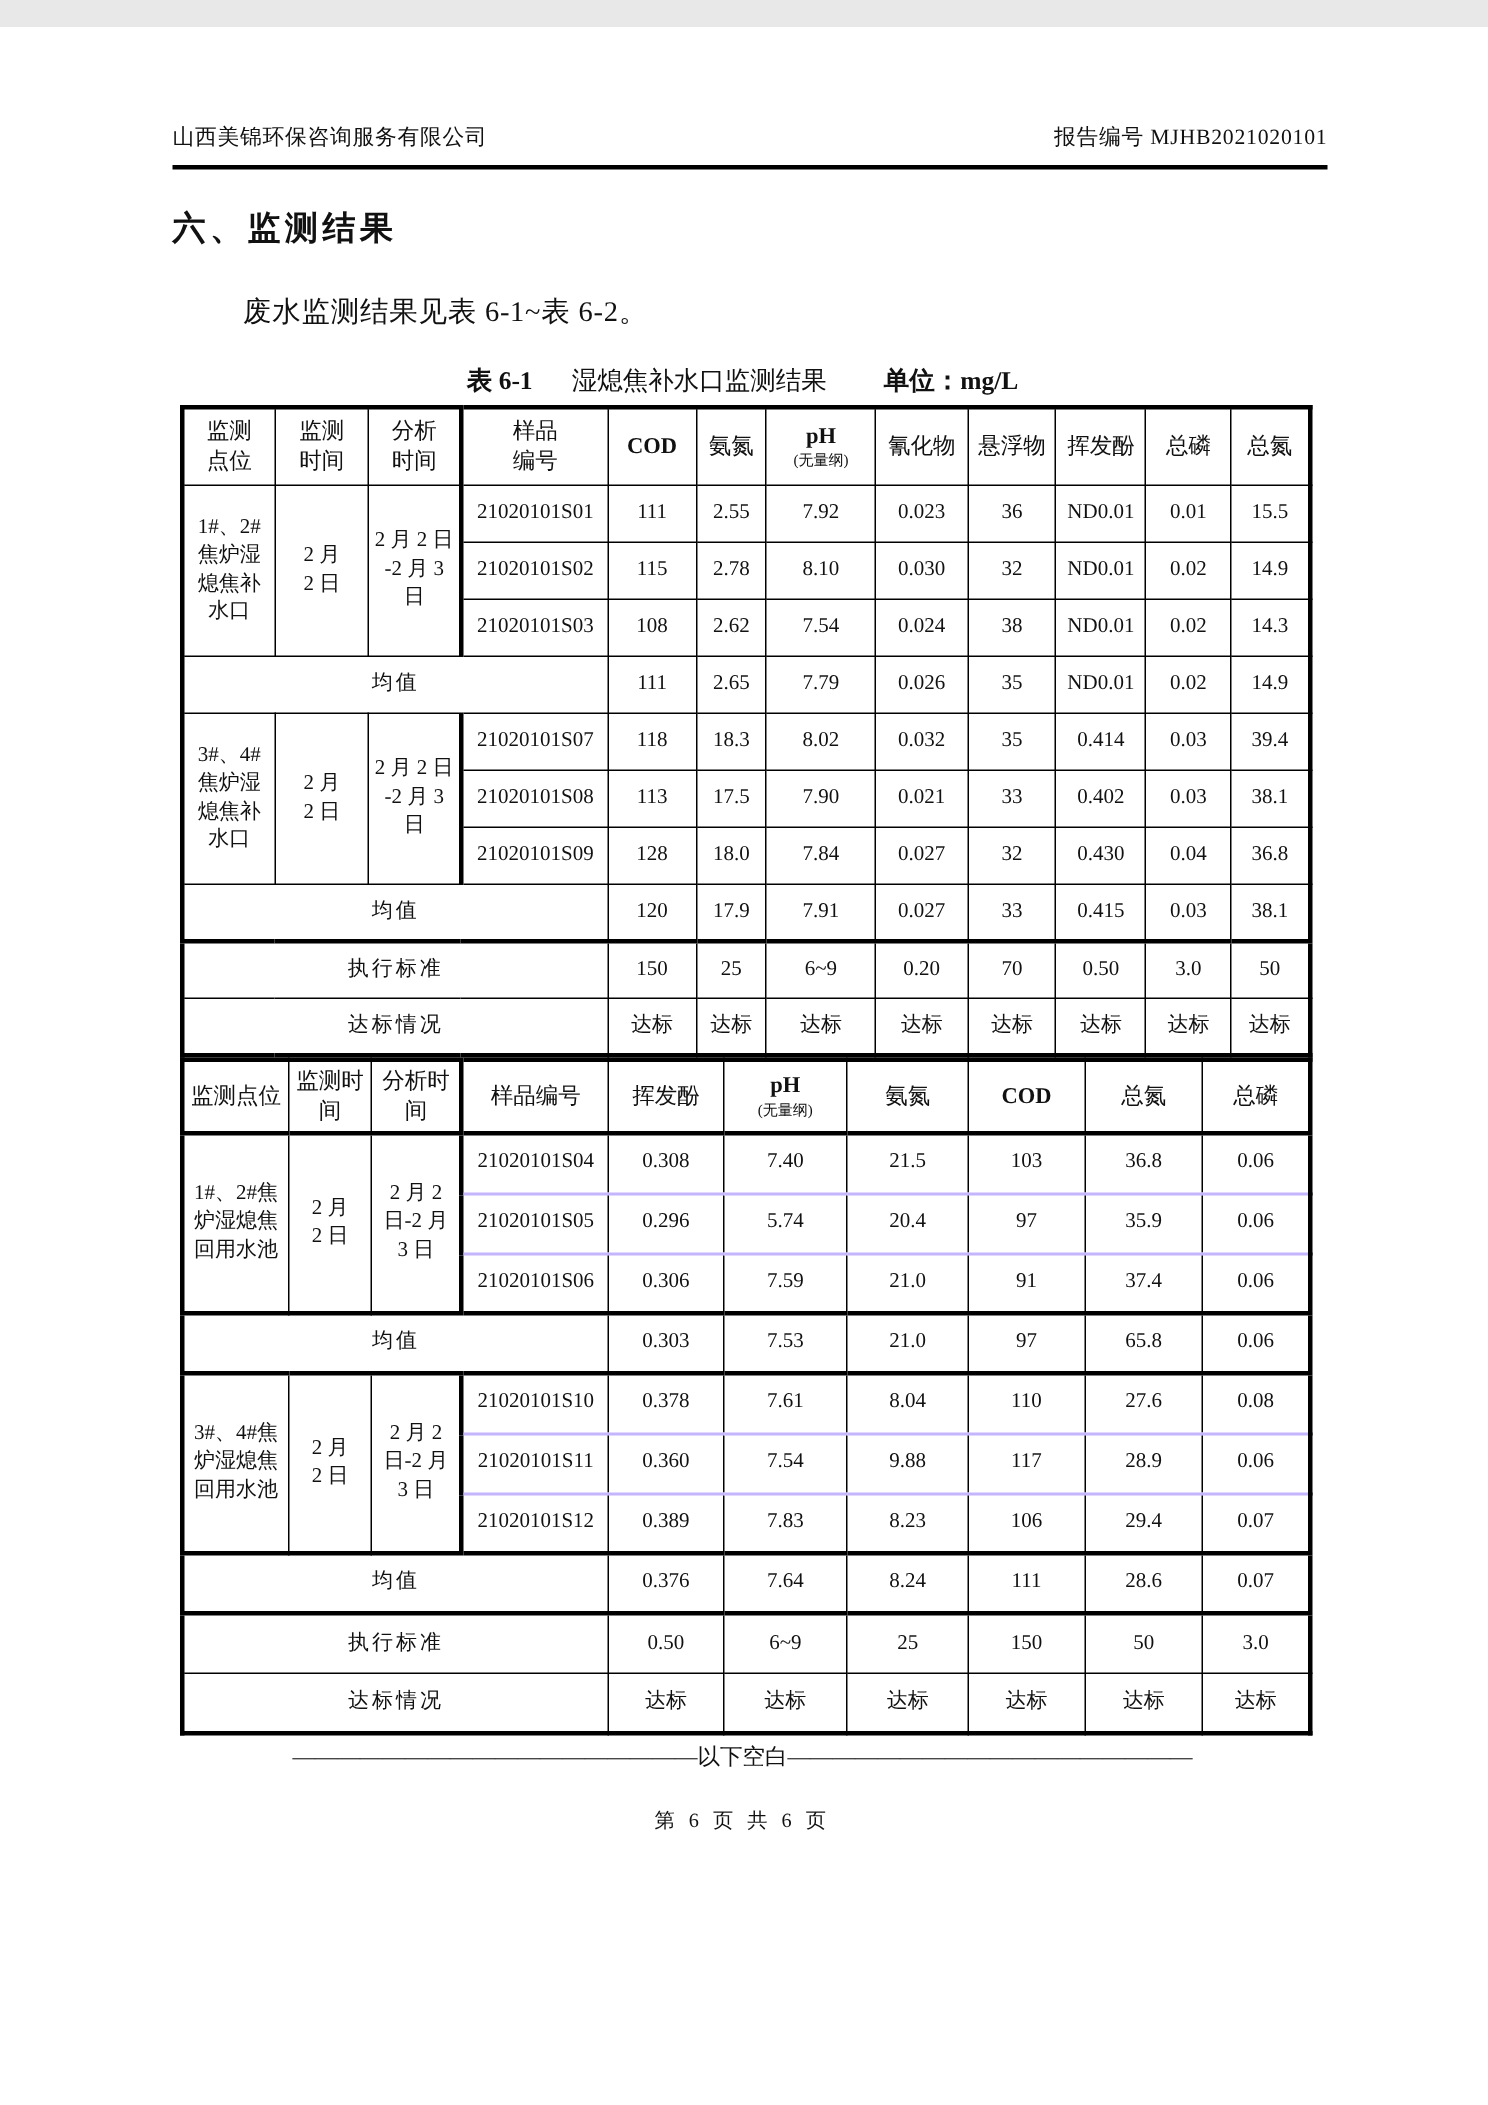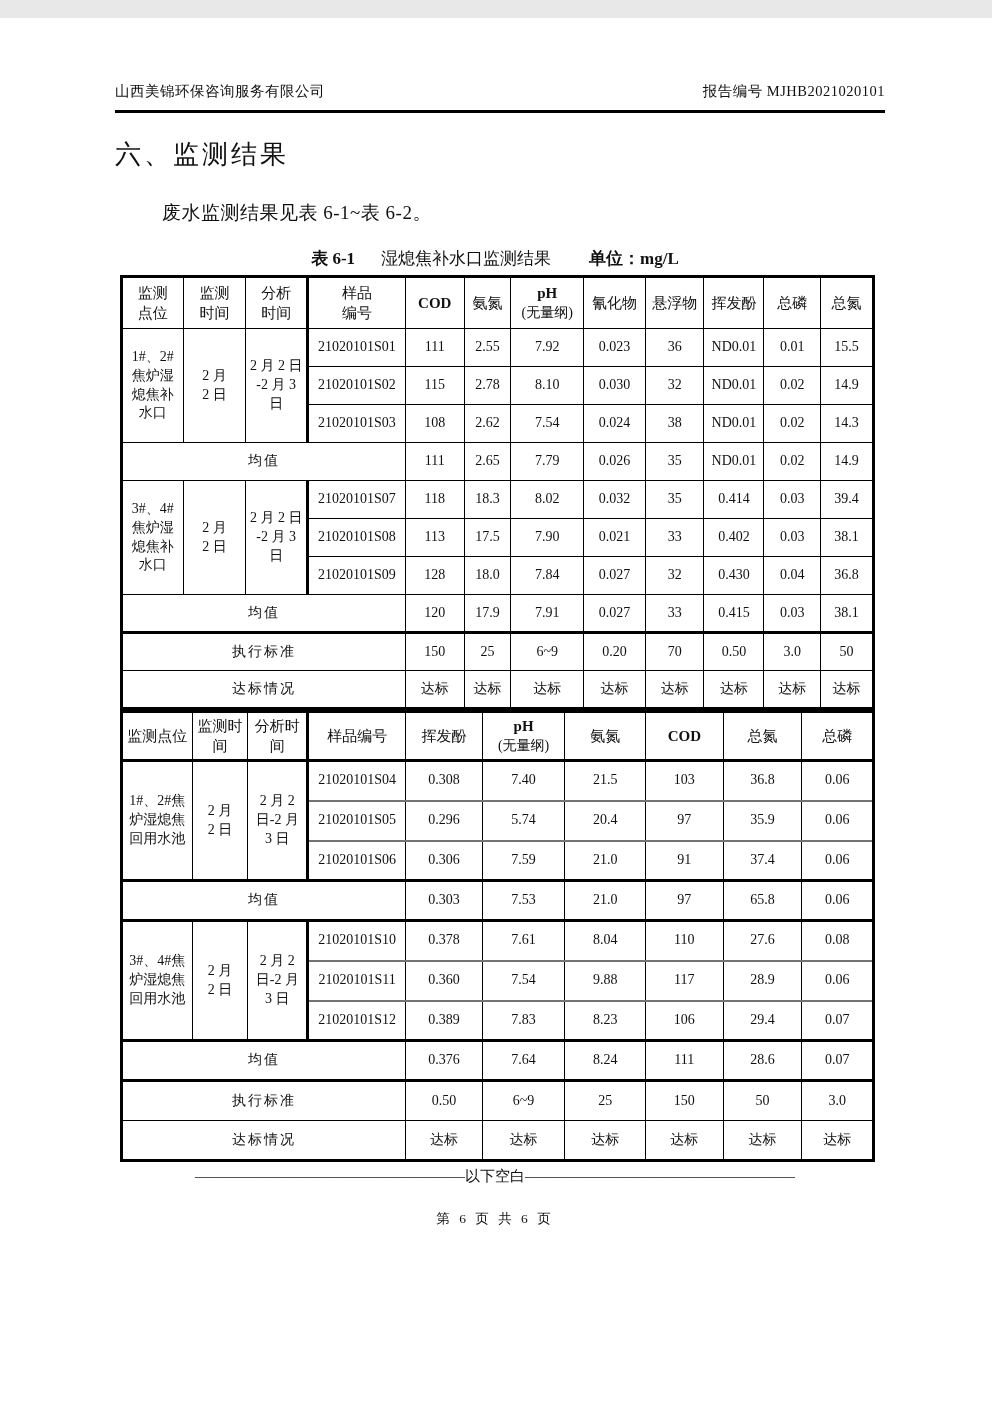--- a/index.html
+++ b/index.html
@@ -5,47 +5,47 @@
   * { box-sizing: border-box; }
   html,body { margin:0; padding:0; background:#e8e8e8; }
   .page {
     width: 992px; height: 1403px; margin: 18px auto; background: #ffffff;
     font-family: "Liberation Serif", "DejaVu Serif", serif; color: #111;
     padding: 64px 107px 0 115px; position: relative; overflow: hidden;
   }
   .doc-header { display:flex; justify-content:space-between; align-items:flex-end;
     font-size: 14.5px; letter-spacing: 0.5px; }
   .header-rule { border-bottom: 3px solid #000; margin-top: 9px; }
-  .section-title { font-size: 26px; font-weight: normal; margin: 24px 0 0 0; letter-spacing: 3px; }
+  .section-title { font-size: 22px; font-weight: bold; margin: 24px 0 0 0; letter-spacing: 3px; }
   .intro { font-size: 19px; margin: 28px 0 0 0; text-indent: 47px; letter-spacing: 0.5px; }
 
   .tbl-wrap { width: 760px; }
   .tbl-caption { width: 760px; text-align: center; font-size: 17px; margin-top: 21px; margin-bottom: 5px; }
   .cap-label { font-weight: bold; margin-right: 26px; }
   .cap-unit  { font-weight: bold; margin-left: 38px; }
 
   table.monitoring { border-collapse: collapse; table-layout: fixed; border: 3px solid #000;
     margin-left: 5px; }
   table.monitoring th, table.monitoring td {
     border: 1px solid #000; text-align: center; vertical-align: middle;
     padding: 1px 2px; overflow: hidden; font-weight: normal;
   }
   table.monitoring th { font-size: 15px; }
   table.monitoring td { font-size: 14px; }
   table[data-table="0"] th { height: 52px; }
   table[data-table="0"] td { height: 38px; }
   table[data-table="1"] th { height: 49px; }
   table[data-table="1"] td { height: 40px; }
   .ln { line-height: 1.35; }
-  th .paren { font-size: 14px; }
+  th .paren { font-size: 10px; }
   th .latin { font-weight: bold; }
   .smp { border-left: 3px solid #000 !important; }
   .bb3 { border-bottom: 3px solid #000 !important; }
   tr.top3 > th, tr.top3 > td { border-top: 3px solid #000 !important; }
-  tr.top2 > td { border-top: 2px solid #737373; }
+  tr.top2 > td { border-top: 2px solid #c4b5fd; }
   td.pt { font-size: 14px; line-height: 1.5; }
   td.lbl { font-size: 15px; letter-spacing: 2px; }
 
   .blank-note { width: 760px; text-align: center; font-size: 15px; margin-top: 5px;
     white-space: nowrap; overflow: hidden; }
   .page-number { width: 760px; text-align: center; font-size: 13.5px; margin-top: 24px; letter-spacing: 3px; }
 </style>
 </head>
 <body>
 

